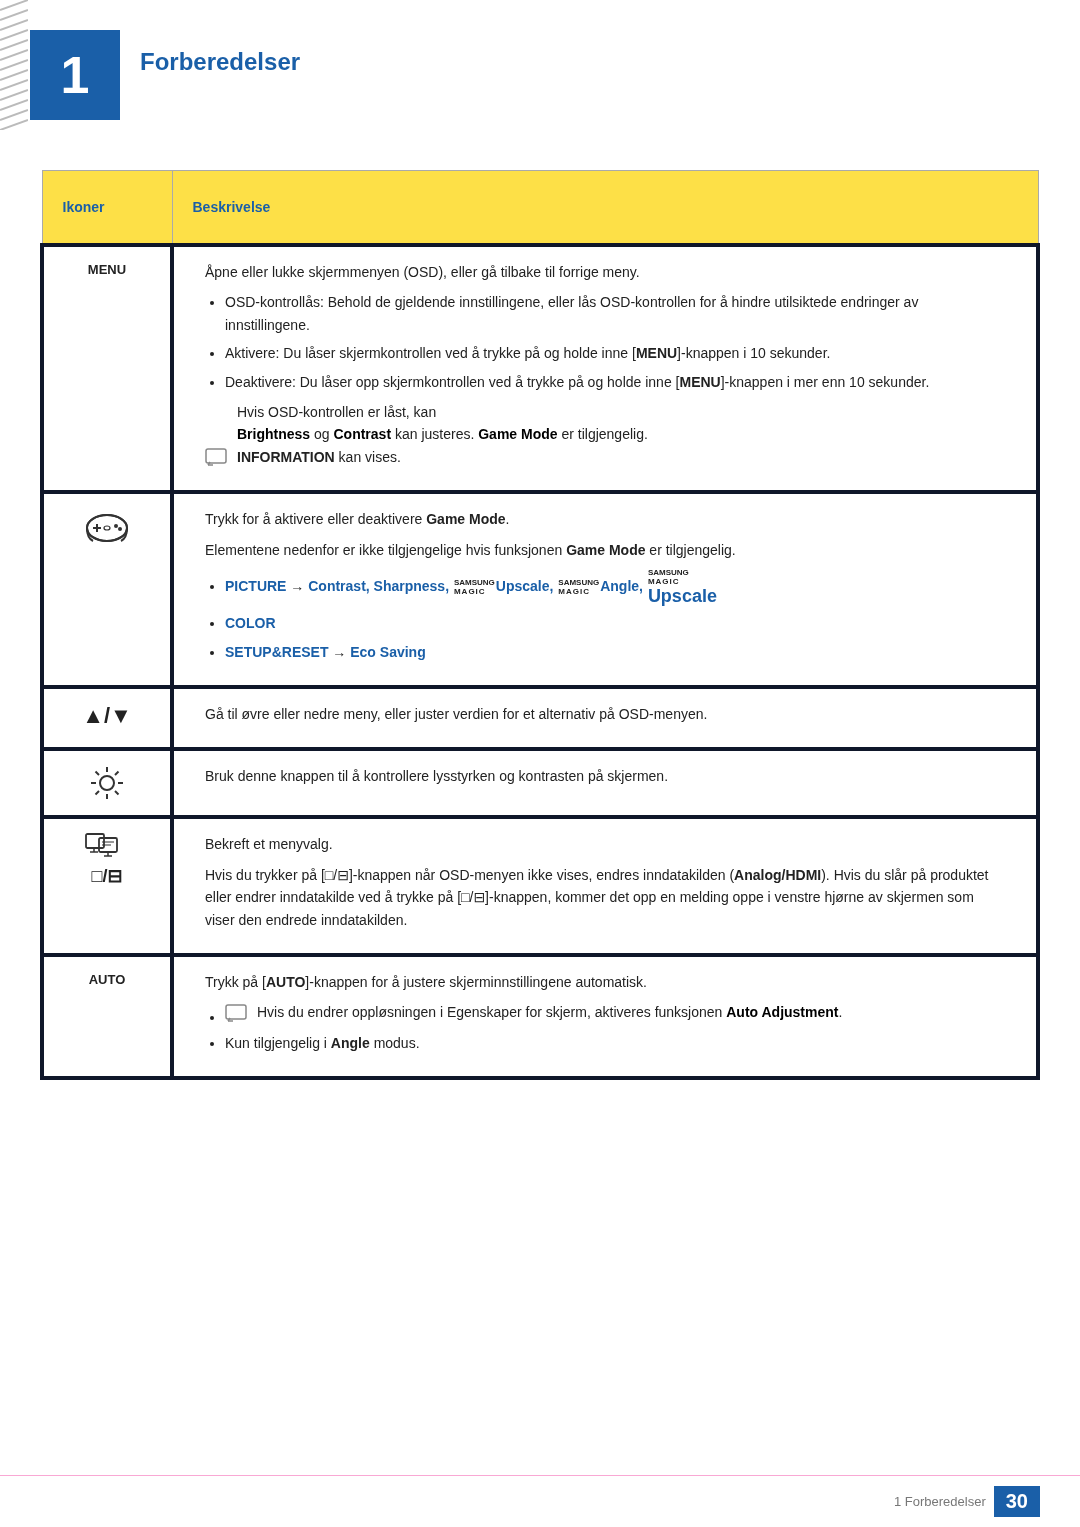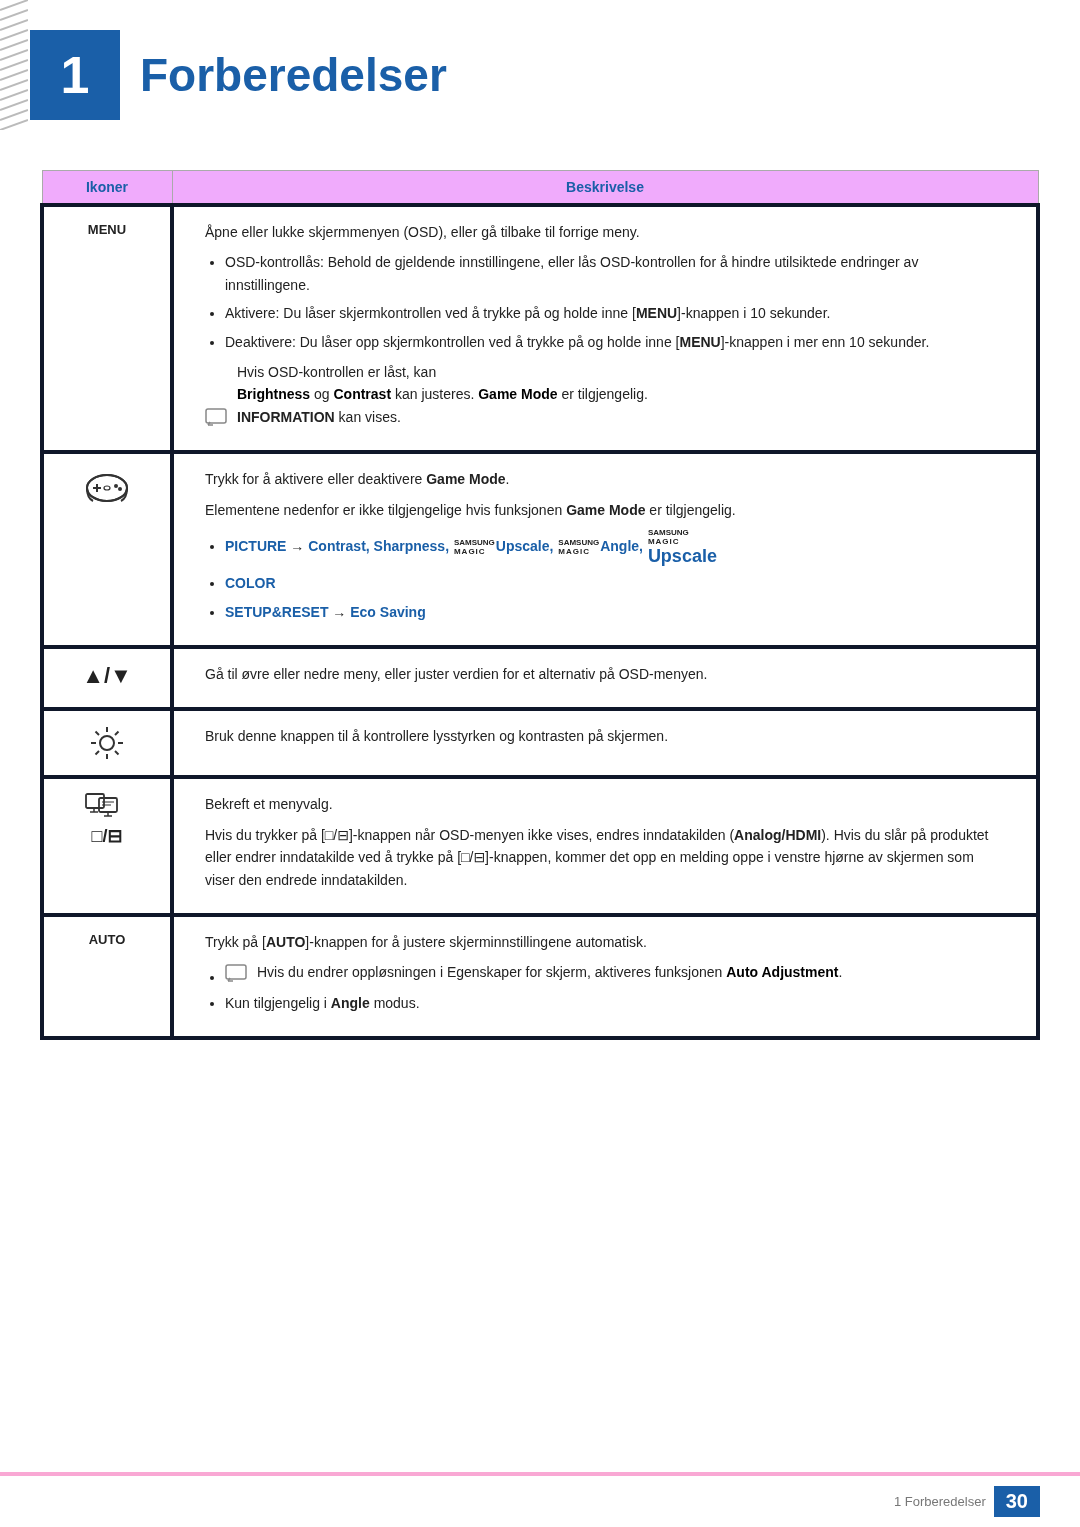--- a/index.html
+++ b/index.html
@@ -29,41 +29,41 @@
       width: 90px;
       height: 90px;
       display: flex;
       align-items: center;
       justify-content: center;
       margin-right: 20px;
       margin-left: 30px;
       flex-shrink: 0;
     }
     .chapter-title {
-      font-size: 46px;
+      font-size: 24px;
       font-weight: bold;
       color: #1a5fa8;
       padding-top: 18px;
     }
 
     
     .main-table {
       margin: 0 40px;
       border-collapse: collapse;
       width: calc(100% - 80px);
       border: 1px solid #aaa;
     }
     .main-table th {
-      background: #f0abfc;
+      background: #fde047;
       border: 1px solid #aaa;
-      padding: 8px 20px;
+      padding: 28px 20px;
       font-size: 14px;
       font-weight: bold;
       color: #1a5fa8;
-      text-align: center;
+      text-align: left;
     }
     .main-table td {
       border: 4px solid #0f172a;
       vertical-align: top;
       padding: 14px 31px;
     }
     .icon-cell {
       text-align: center;
       width: 130px;
       font-weight: bold;
@@ -110,21 +110,21 @@
     
     .footer {
       position: fixed;
       bottom: 0;
       left: 0;
       width: 1080px;
       display: flex;
       justify-content: flex-end;
       align-items: center;
       padding: 10px 40px;
-      border-top: 4px solid #f9a8d4;
+      border-top: 1px solid #f9a8d4;
       font-size: 13px;
       color: #555;
     }
     .footer-right {
       display: flex;
       align-items: center;
       gap: 8px;
     }
     .footer-chapter {
       color: #777;

